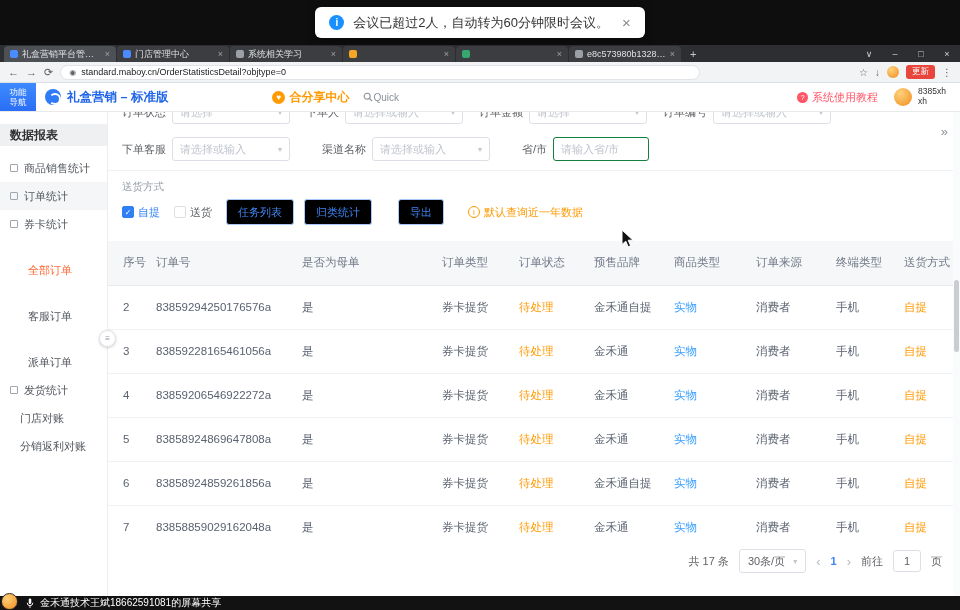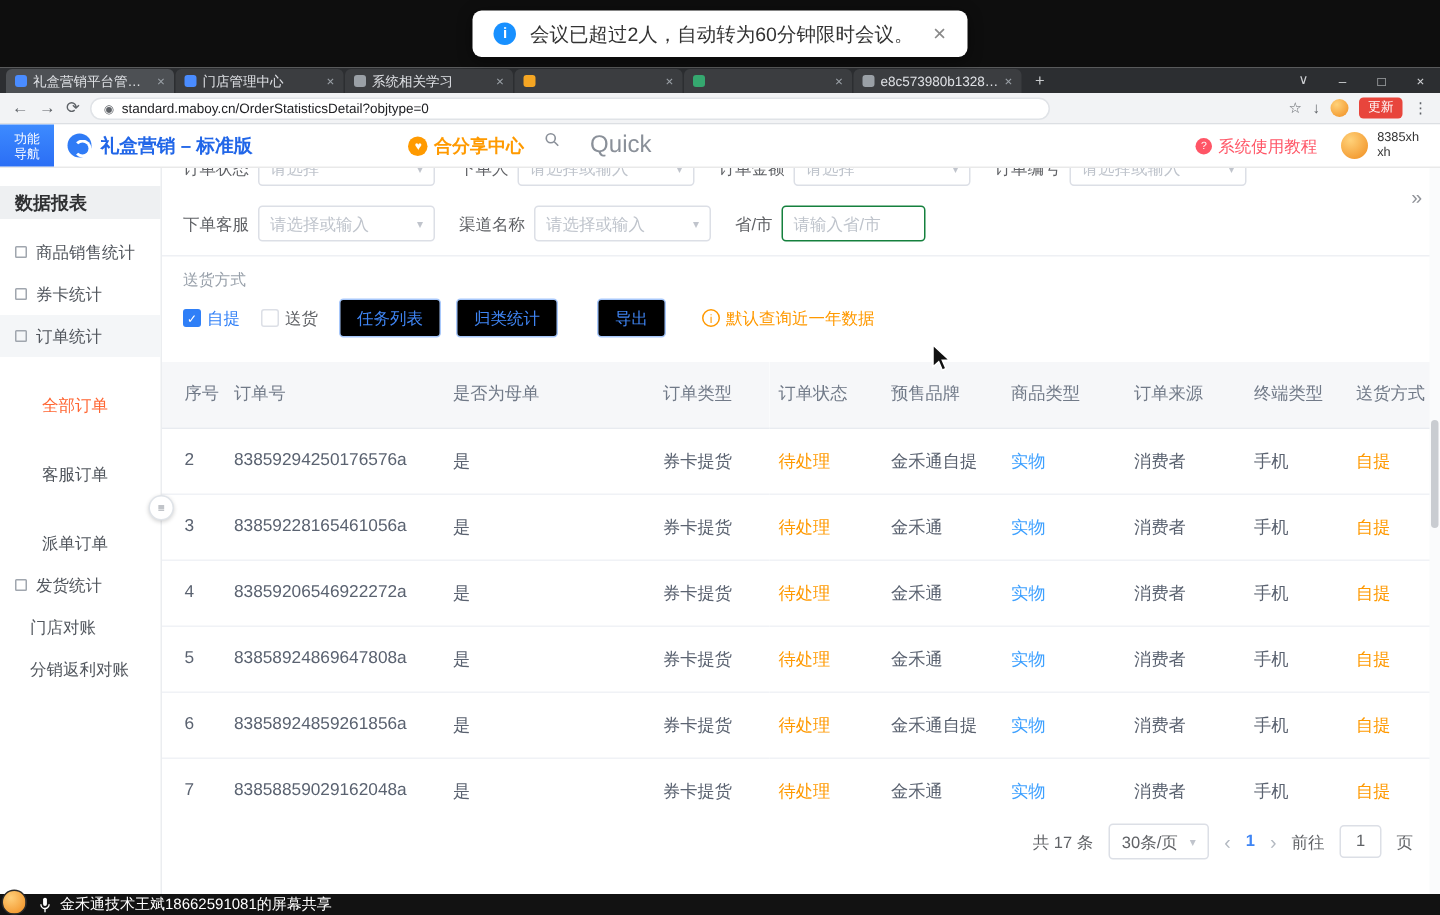--- a/index.html
+++ b/index.html
@@ -39,21 +39,21 @@
 
   
   .appheader{height:29px;background:#fff;border-bottom:1px solid #e9e9e9;display:flex;align-items:center;}
   .func-nav{width:36px;height:100%;background:linear-gradient(180deg,#3d8bff,#2b6ef5);color:#fff;font-size:8.5px;line-height:1.2;display:flex;flex-direction:column;align-items:center;justify-content:center;flex:none;cursor:pointer;}
   .logo{width:16px;height:16px;border-radius:50%;background:#2f7bf6;margin:0 6px 0 9px;position:relative;flex:none;}
   .logo::after{content:"";position:absolute;left:4px;top:4px;width:8px;height:8px;border-radius:50%;border:2px solid #fff;border-left-color:transparent;}
   .brand{color:#2166e8;font-weight:bold;font-size:12.5px;white-space:nowrap;}
   .share-center{margin-left:104px;color:#ff9a00;font-size:12px;font-weight:bold;display:flex;align-items:center;gap:4px;white-space:nowrap;cursor:pointer;}
   .share-ic{width:13px;height:13px;border-radius:50%;background:#ff9a00;color:#fff;font-size:8px;display:flex;align-items:center;justify-content:center;}
   .quick-entry{margin-left:96px;color:#3d7fff;font-size:11px;white-space:nowrap;cursor:pointer;}
-  .quick{margin-left:14px;color:#8a9099;font-size:16px;display:flex;align-items:flex-start;gap:20px;cursor:pointer;}
+  .quick{margin-left:14px;color:#8a9099;font-size:10px;display:flex;align-items:flex-start;gap:0;cursor:pointer;}
   .tutorial{margin-left:auto;color:#ff5566;font-size:11px;display:flex;align-items:center;gap:4px;margin-right:16px;white-space:nowrap;cursor:pointer;}
   .tut-ic{width:11px;height:11px;border-radius:50%;background:#ff5566;color:#fff;font-size:7px;display:flex;align-items:center;justify-content:center;}
   .user{display:flex;align-items:center;gap:6px;margin-right:14px;cursor:pointer;}
   .avatar{width:18px;height:18px;border-radius:50%;background:radial-gradient(circle at 35% 30%,#ffd27a,#f08c1e);flex:none;}
   .user-name{font-size:8.5px;color:#333;line-height:1.15;}
 
   
   .app-body{display:flex;height:484px;background:#fff;}
   .sidebar{width:108px;border-right:1px solid #ebedf0;position:relative;flex:none;background:#fff;text-align:right;}
   .side-section{margin-top:12px;height:22px;background:#eef0f2;display:flex;align-items:center;padding-left:10px;font-size:12px;font-weight:bold;color:#303133;}
@@ -69,21 +69,21 @@
   .main{flex:1;position:relative;overflow:hidden;background:#fff;}
 
   
   .filter-clip{height:18px;overflow:hidden;}
   .filter-row{display:flex;align-items:center;gap:16px;padding:0 14px;margin-top:-12px;}
   .f-item{display:flex;align-items:center;gap:6px;}
   .f-label{font-size:11px;color:#606266;white-space:nowrap;}
   .select{width:118px;height:24px;border:1px solid #dcdfe6;border-radius:3px;background:#fff;display:flex;align-items:center;justify-content:space-between;padding:0 7px;font-size:11px;color:#bfc4cc;cursor:pointer;white-space:nowrap;}
   .select .chev{color:#c0c4cc;font-size:8px;}
   .input{width:96px;height:24px;border:1px solid #15803d;border-radius:3px;background:#fff;display:flex;align-items:center;padding:0 7px;font-size:11px;color:#bfc4cc;cursor:text;white-space:nowrap;}
-  .filter-row2{display:flex;align-items:center;gap:16px;padding:7px 14px 9px;}
+  .filter-row2{display:flex;align-items:center;gap:32px;padding:7px 14px 9px;}
   .collapse-btn{position:absolute;right:12px;top:12px;color:#909399;font-size:13px;cursor:pointer;}
   .divider{border-top:1px solid #eef0f4;}
 
   
   .delivery{padding:9px 14px 0;}
   .dl-label{font-size:10.5px;color:#98a0aa;margin-bottom:5px;}
   .dl-row{display:flex;align-items:center;}
   .chk{display:flex;align-items:center;gap:4px;font-size:11px;margin-right:14px;cursor:pointer;}
   .box{width:12px;height:12px;border-radius:2px;border:1px solid #dcdfe6;background:#fff;flex:none;}
   .box.checked{background:#2f7ff7;border-color:#2f7ff7;color:#fff;font-size:8px;display:flex;align-items:center;justify-content:center;}
@@ -224,27 +224,27 @@
 
   <div class="app-body">
 
     <div class="sidebar">
       <div class="side-section">数据报表</div>
       <div class="side-list">
         <div class="side-item">
           <span class="sic"></span>
           <span>商品销售统计</span>
         </div>
+        <div class="side-item parent">
+          <span class="sic"></span>
+          <span>订单统计</span>
+        </div>
         <div class="side-item">
           <span class="sic"></span>
           <span>券卡统计</span>
-        </div>
-        <div class="side-item parent">
-          <span class="sic"></span>
-          <span>订单统计</span>
         </div>
         <div class="side-item sub active">
           <span>全部订单</span>
         </div>
         <div class="side-item sub">
           <span>客服订单</span>
         </div>
         <div class="side-item sub">
           <span>派单订单</span>
         </div>

